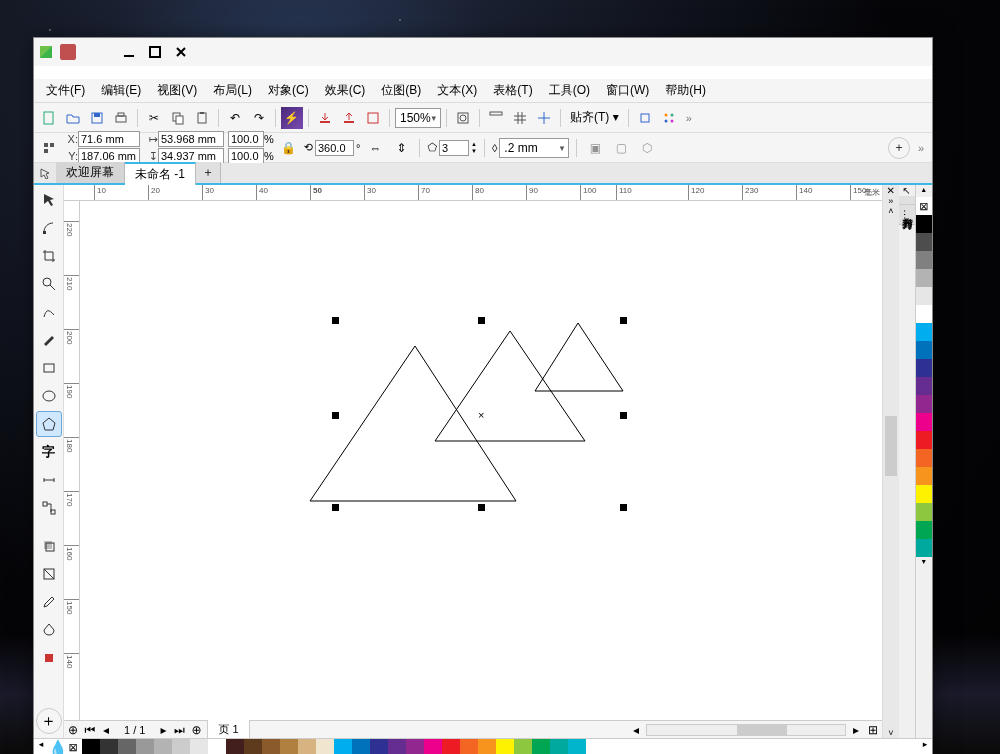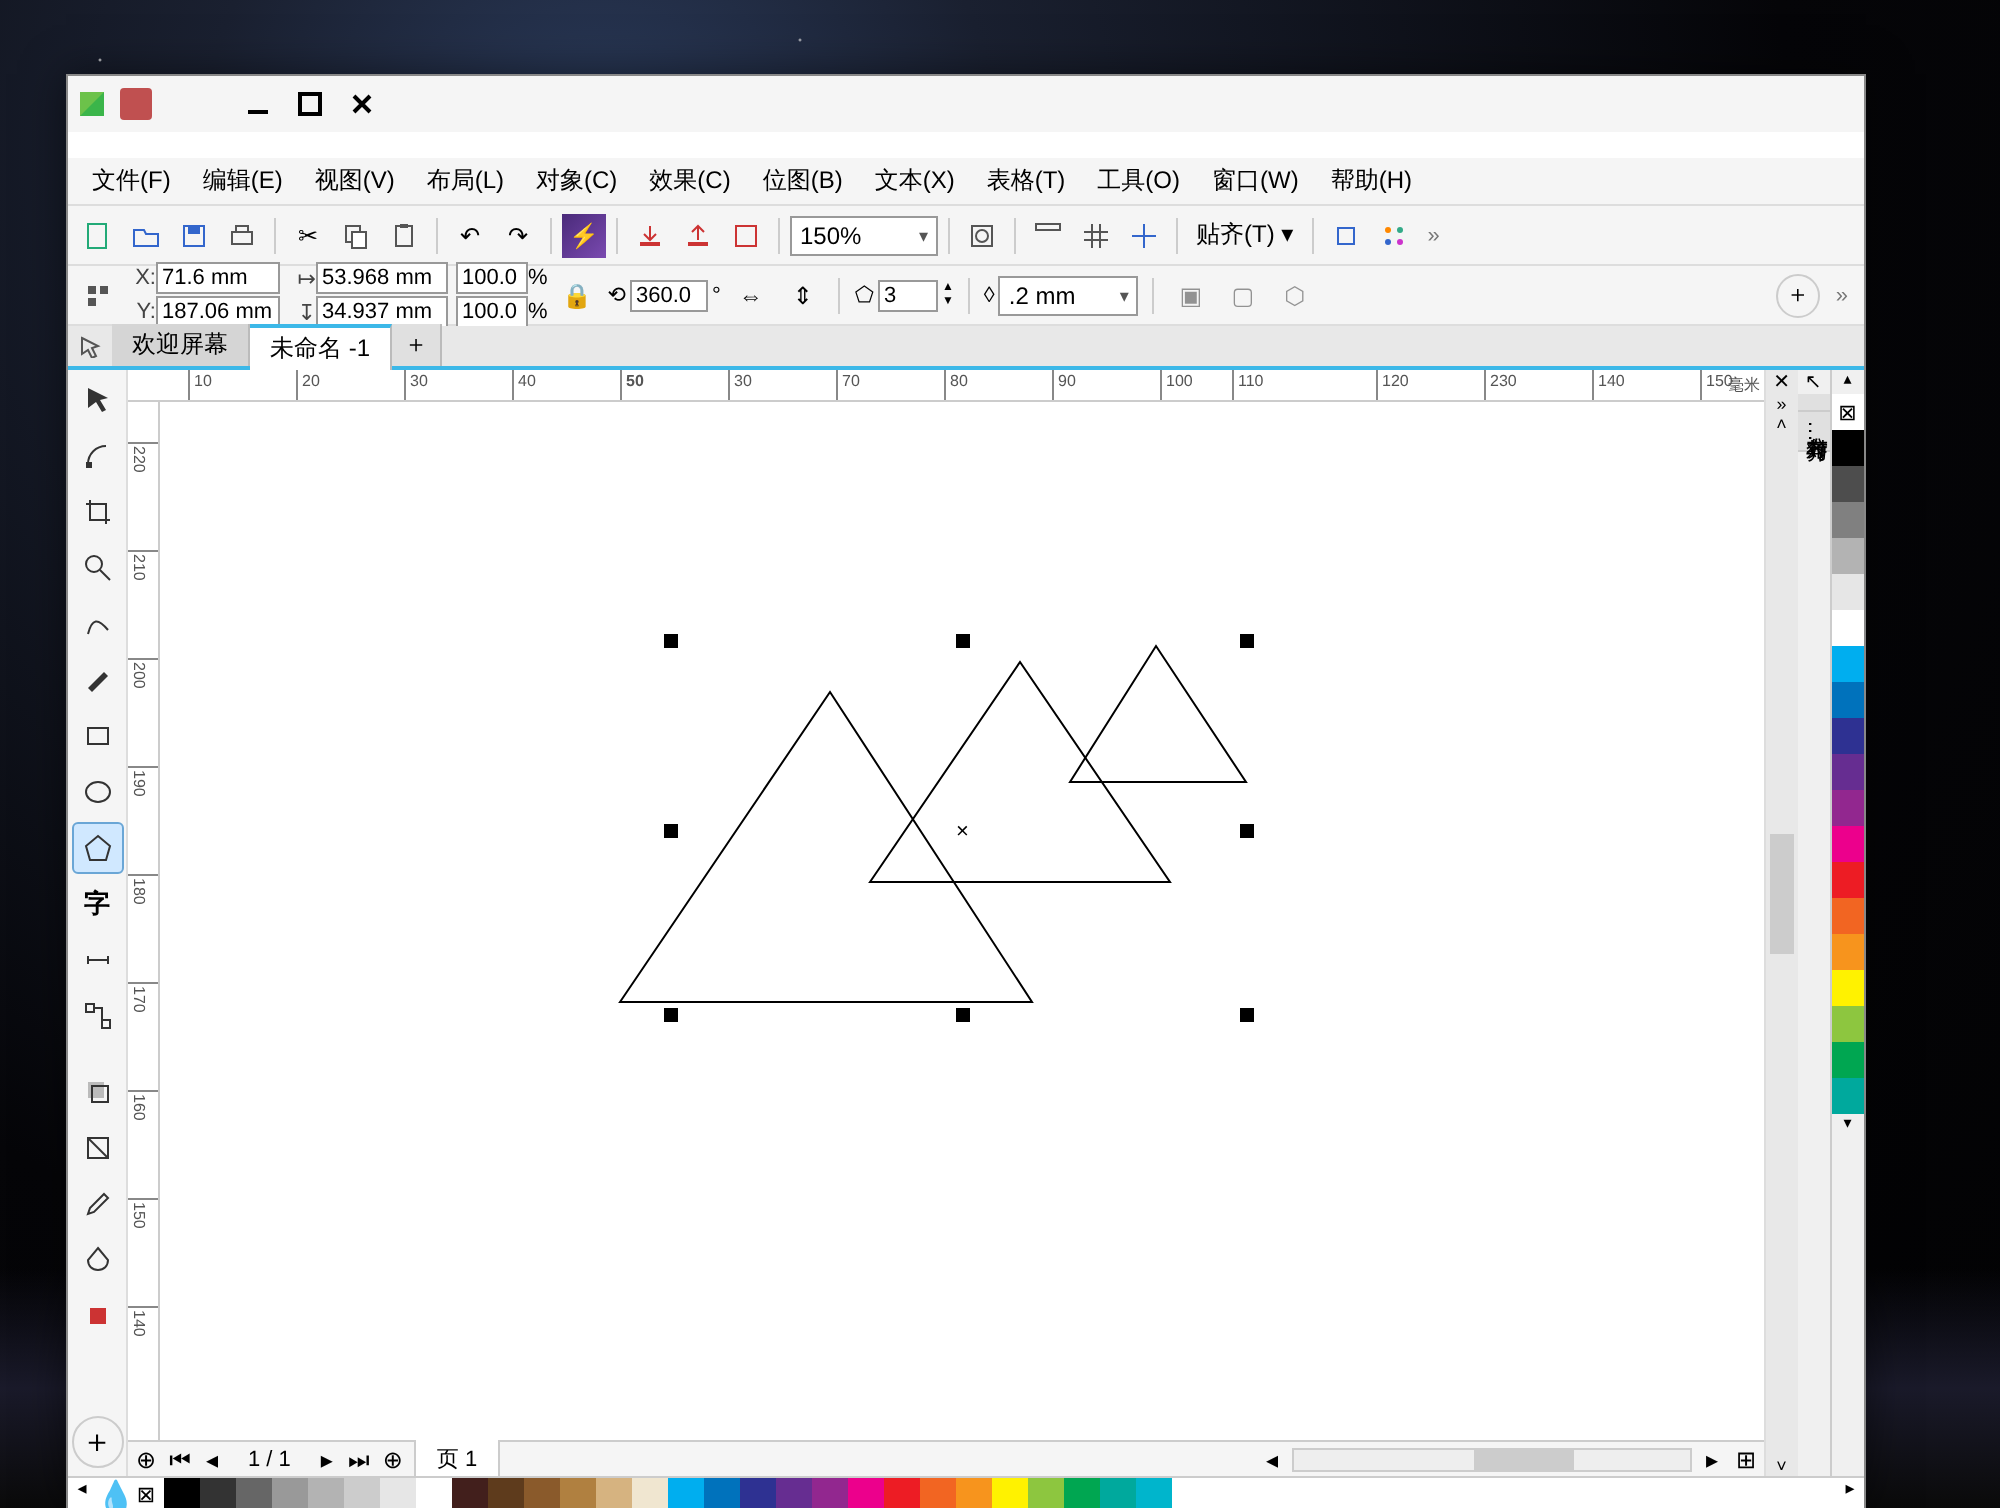--- a/index.html
+++ b/index.html
@@ -12,21 +12,21 @@
   .titlebar .logo { width: 16px; height: 16px; margin-right: 6px; }
   .titlebar .title { flex: 1; }
   .titlebar .user-badge { width: 16px; height: 16px; background: #c05050; border-radius: 2px; margin-right: 40px; }
   .winbtn { width: 26px; height: 26px; display: flex; align-items: center; justify-content: center; cursor: pointer; }
   .menubar { height: 24px; display: flex; align-items: center; padding: 0 4px; font-size: 12px; background: #f5f5f5; border-bottom: 1px solid #ddd; margin-top: 13px; }
   .menubar .mitem { padding: 2px 8px; cursor: pointer; }
   .toolbar { height: 30px; display: flex; align-items: center; padding: 2px 4px; background: #f5f5f5; border-bottom: 1px solid #ddd; gap: 2px; }
   .tbtn { width: 22px; height: 22px; display: flex; align-items: center; justify-content: center; cursor: pointer; font-size: 12px; }
   .tsep { width: 1px; height: 18px; background: #ccc; margin: 0 3px; }
   .combo { height: 20px; border: 1px solid #999; background: #fff; font-size: 12px; padding: 0 4px; display: flex; align-items: center; }
-  .combo.zoom { width: 74px; }
+  .combo.zoom { width: 46px; }
   .combo::after { content: "▾"; margin-left: auto; font-size: 9px; color: #555; }
   .propbar { height: 30px; display: flex; align-items: center; padding: 2px 4px; background: #f5f5f5; border-bottom: 1px solid #ddd; gap: 4px; font-size: 11px; }
   .xy-group { display: flex; align-items: center; gap: 2px; }
   .xylabel { display: inline-block; width: 14px; text-align: right; color: #444; }
   .numfield { height: 16px; border: 1px solid #999; background: #fff; font-size: 11px; padding: 0 2px; }
   .tabstrip { height: 22px; display: flex; align-items: flex-end; background: #e8e8e8; border-bottom: 2px solid #3cb8e8; font-size: 12px; }
   .doc-tab { padding: 2px 10px; background: #d5d5d5; border-right: 1px solid #bbb; cursor: pointer; }
   .doc-tab.active { background: #fff; border-top: 2px solid #3cb8e8; margin-bottom: -2px; }
   .workspace { flex: 1; display: flex; overflow: hidden; }
   .toolbox { width: 30px; background: #f5f5f5; border-right: 1px solid #ddd; display: flex; flex-direction: column; align-items: center; padding-top: 2px; gap: 2px; }

